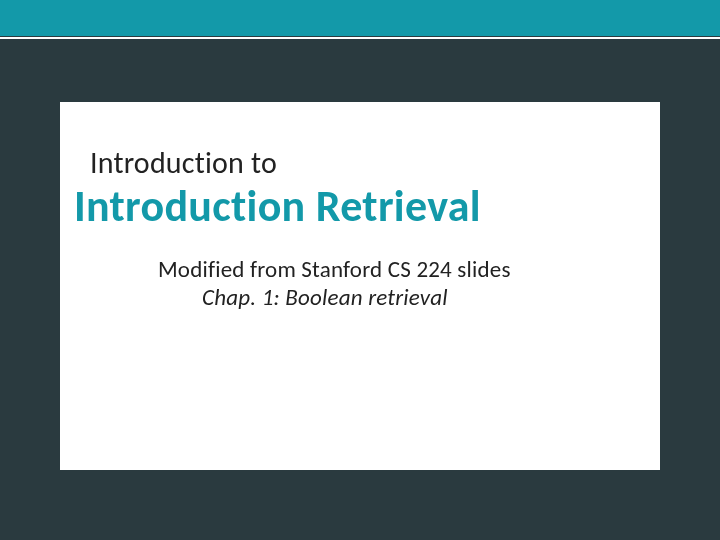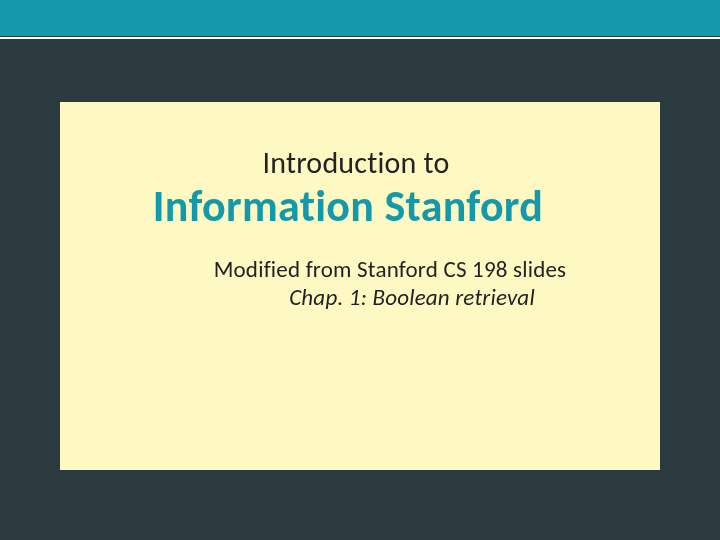--- a/index.html
+++ b/index.html
@@ -25,25 +25,24 @@
       height: 2px;
       background: #ffffff;
       margin-top: 1px;
     }
     .content-panel {
       position: absolute;
       top: 102px;
       left: 60px;
       width: 600px;
       height: 368px;
-      background: #fef9c3;
+      background: #ffffff;
       padding-top: 42px;
-      padding-left: 22px;
+      padding-left: 30px;
       padding-right: 30px;
-      text-align: center;
     }
     .pretitle {
       font-size: 30px;
       color: #222222;
       font-weight: 400;
       letter-spacing: 0.2px;
     }
     .main-title {
       font-size: 44px;
       color: #1399a9;
@@ -73,18 +72,18 @@
     }
   </style>
 </head>
 <body>
 
 <div class="top-bar"></div>
 <div class="divider-line"></div>
 
 <div class="content-panel">
   <div class="pretitle">Introduction to</div>
-  <div class="main-title">Information Stanford</div>
+  <div class="main-title">Introduction Retrieval</div>
   <div class="subtitle-block">
-    <div class="subtitle-line1">Modified from Stanford CS 198 slides</div>
+    <div class="subtitle-line1">Modified from Stanford CS 224 slides</div>
     <div class="subtitle-line2">Chap. 1: Boolean retrieval</div>
   </div>
 </div>
 
 </body></html>

